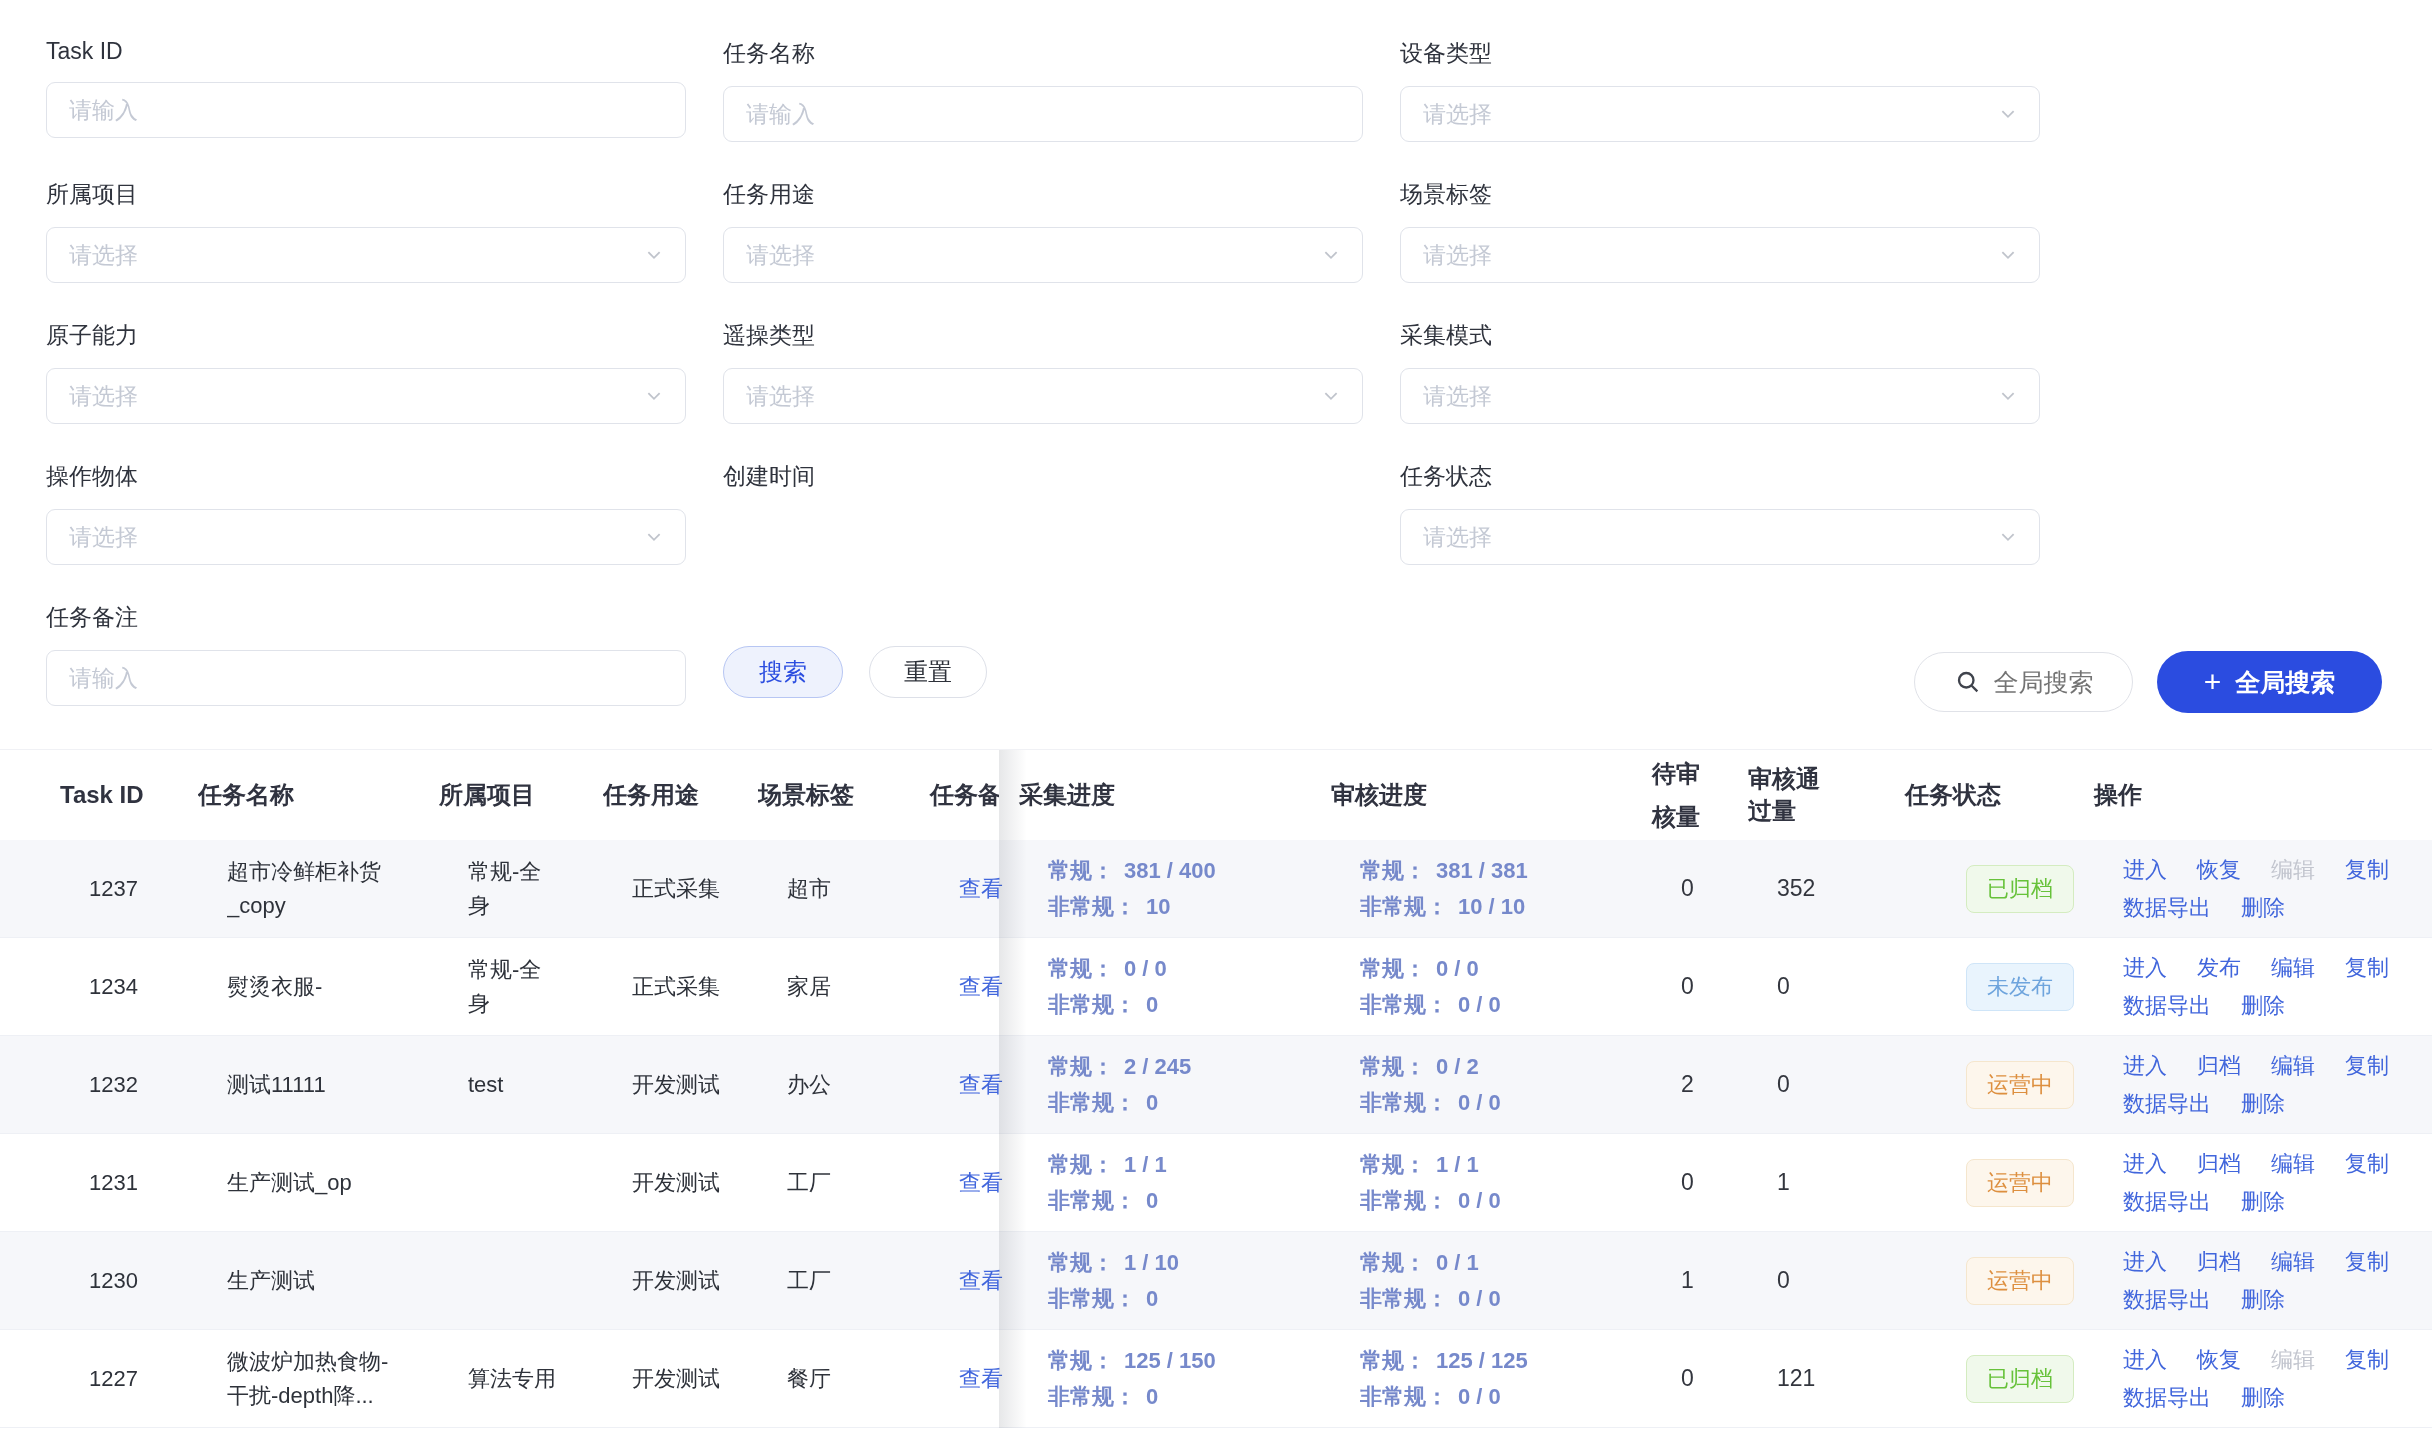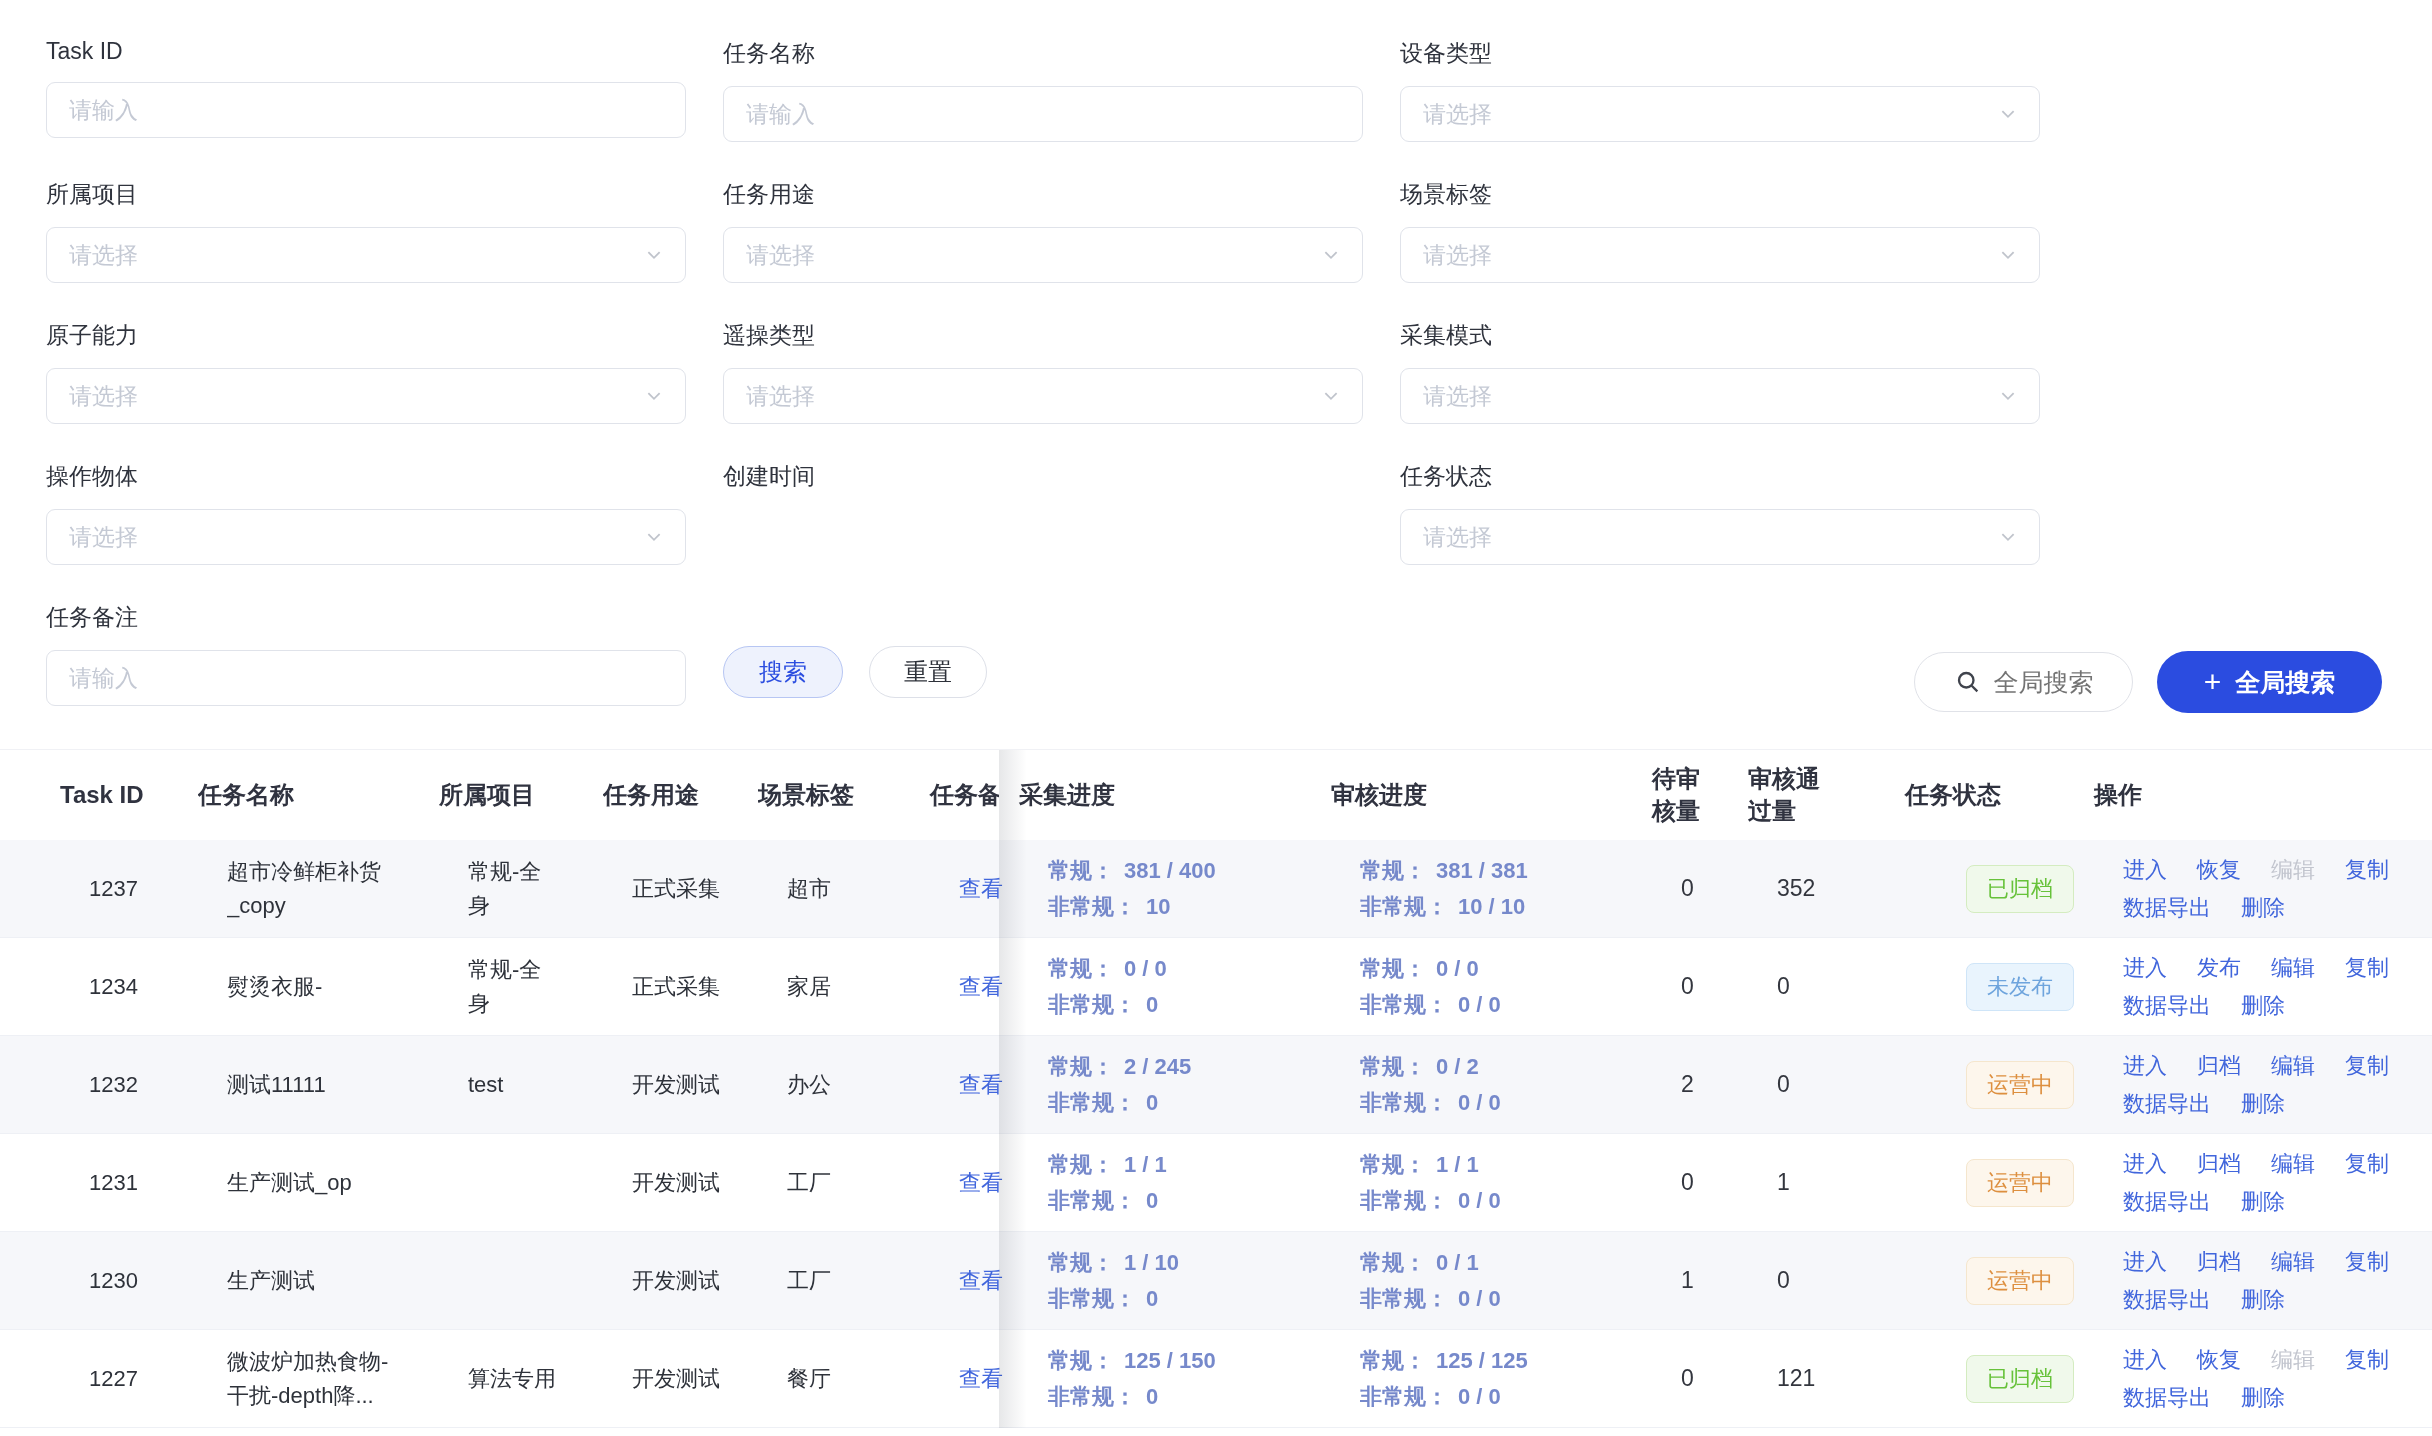--- a/index.html
+++ b/index.html
@@ -49,21 +49,21 @@
   .c-name { padding-right:60px; line-height:34px; overflow-wrap:break-word; display:flex; }
   .c-name > span, .c-wrap > span { display:block; }
   .c-project { padding-right:70px; line-height:34px; }
   .c-remark { padding-left:7px; }
   .c-collect { padding-left:20px; }
   .c-progress { flex-direction:column; align-items:flex-start; justify-content:center;font-weight:bold; }
   .pline { line-height:36px; color:#7689cb; white-space:nowrap; }
   .pline .plabel { margin-right:10px; }
   .c-pending { padding-left:14px; font-size:23px; color:#33363e; }
   .c-approved { padding-left:20px; font-size:23px; color:#33363e; }
-  .hw54 { display:inline-block; width:54px; line-height:32px; }
+  .hw54 { display:inline-block; width:54px; line-height:43px; }
   .hw80 { display:inline-block; width:80px; line-height:32px; }
   .c-status { padding-left:5px; }
   .badge { display:inline-block; height:48px; line-height:46px; padding:0 20px;
     border-radius:8px; font-size:22px; white-space:nowrap;margin-left:32px; }
   .badge-archived   { color:#67c23a; background:#f0f9eb; border:1px solid #d4ecc0; }
   .badge-unpublished{ color:#6ea4dd; background:#e9f4fd; border:1px solid #cfe5f8; }
   .badge-operating  { color:#dd8f3f; background:#fdf6ec; border:1px solid #f5e6cd; }
   .c-actions { padding-left:34px; }
   .alinks { display:flex; flex-wrap:wrap; column-gap:30px; row-gap:10px; align-items:center;
     line-height:28px; }

